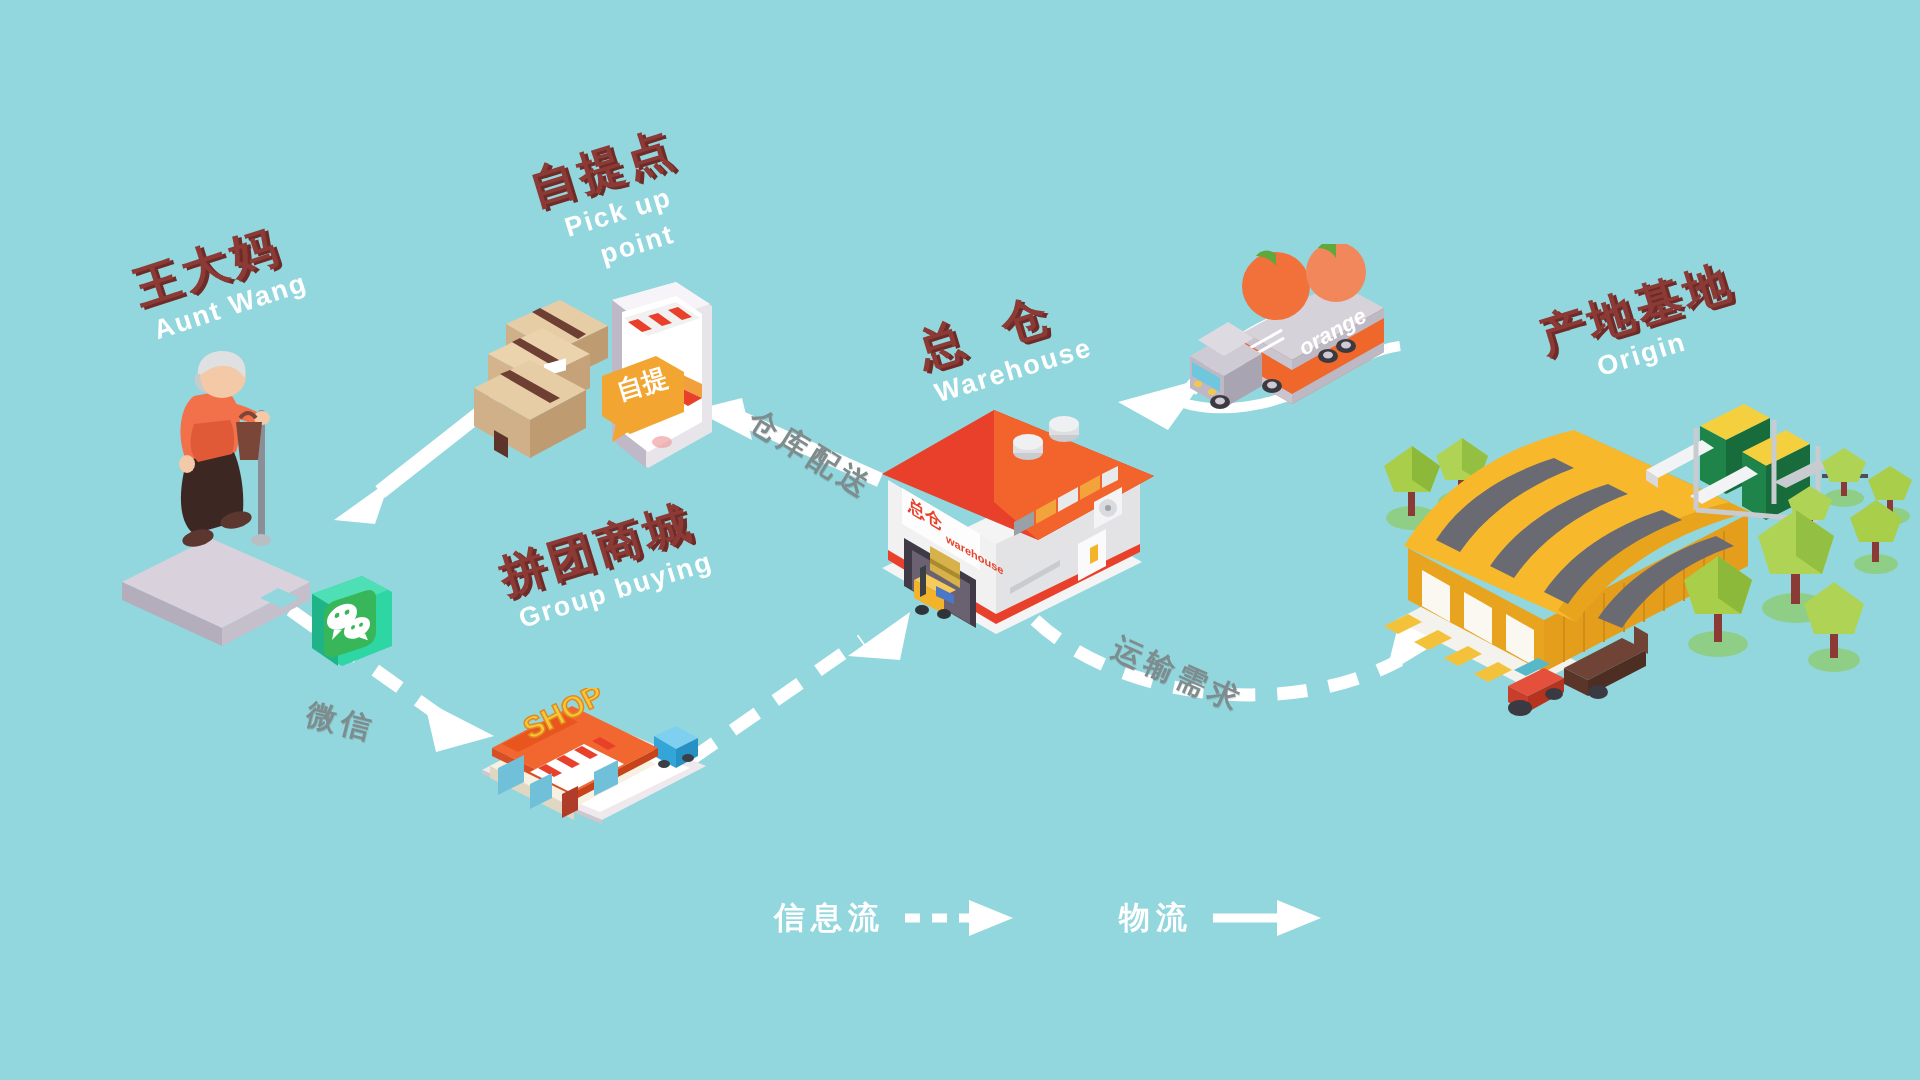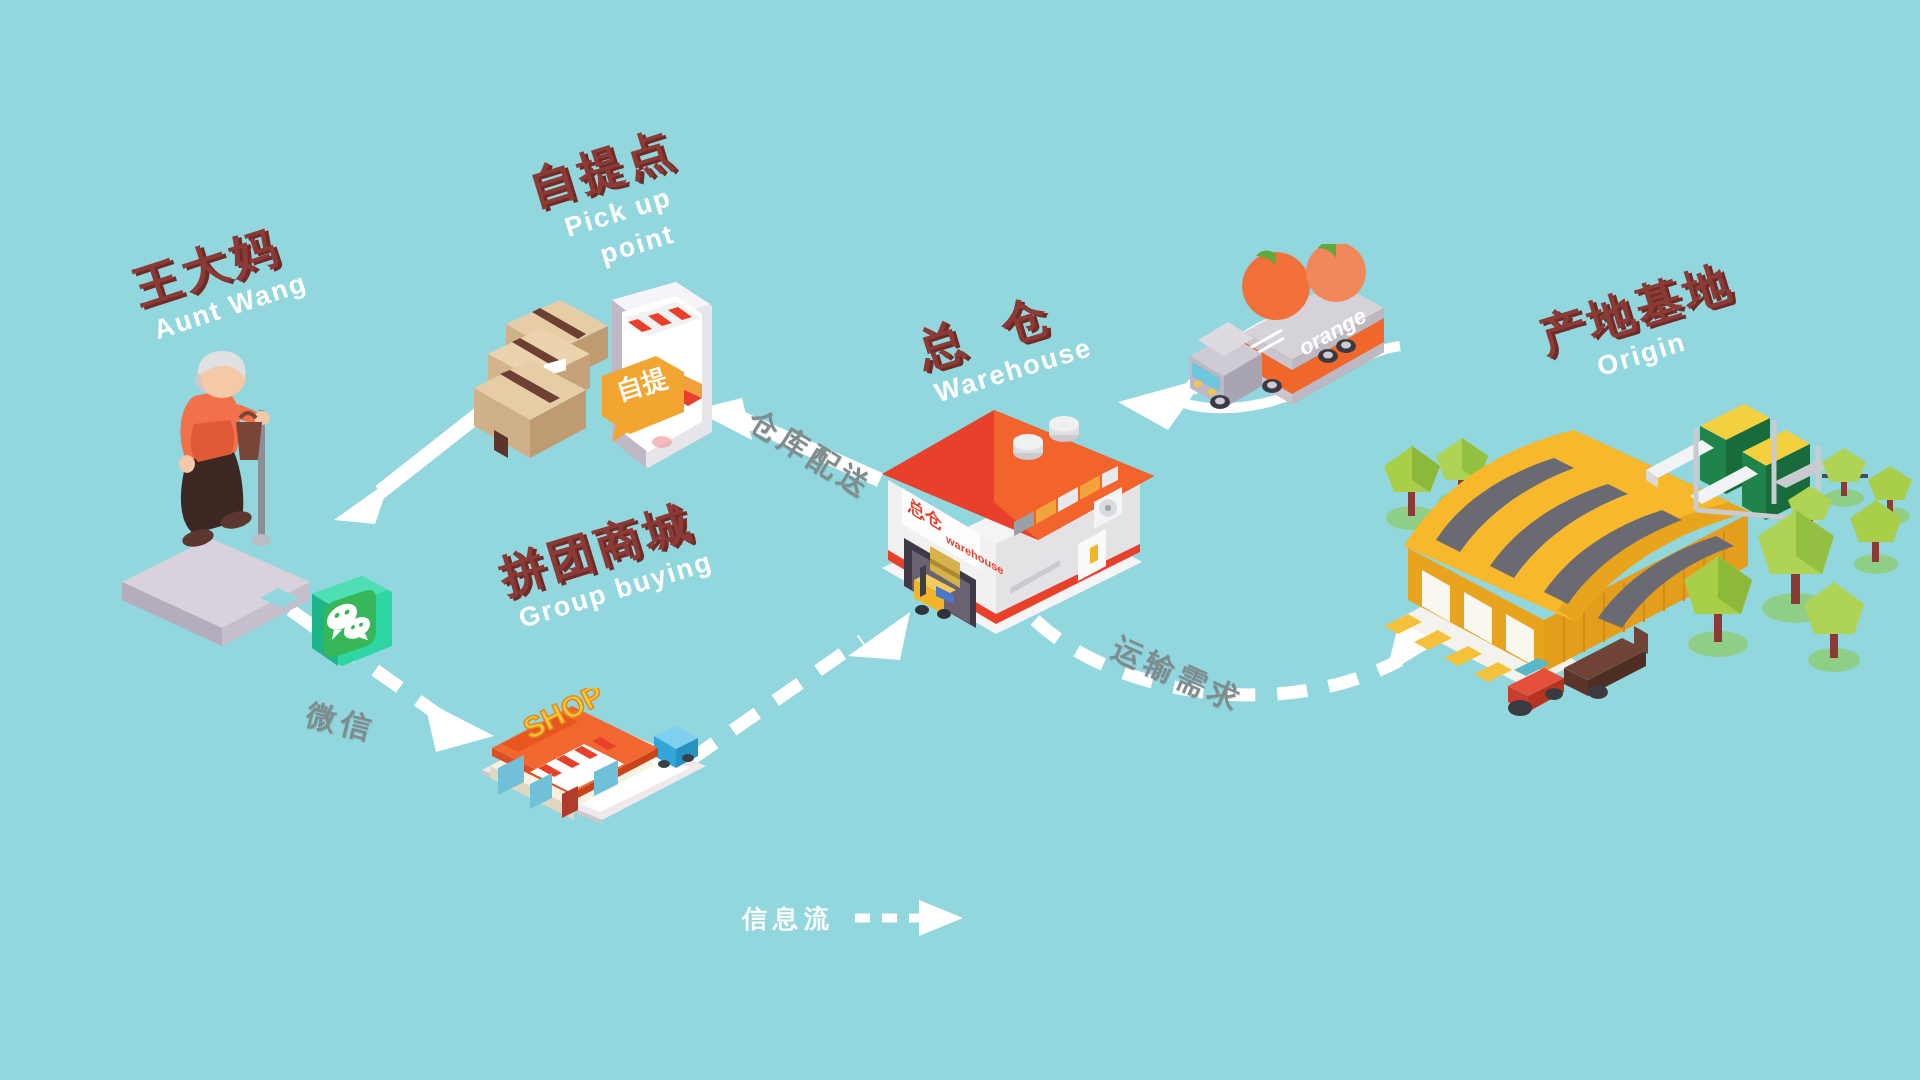--- a/index.html
+++ b/index.html
@@ -29,21 +29,21 @@
     letter-spacing:5px;white-space:nowrap;transform-origin:left top;
     text-shadow:1px 1px 0 rgba(0,0,0,.12);
   }
 
   
   #arrows{position:absolute;inset:0;pointer-events:none;}
 
   
   #legend{position:absolute;left:742px;top:896px;display:flex;align-items:center;gap:66px;}
   .leg-item{display:flex;align-items:center;gap:18px;}
-  .leg-text{font-size:25px;font-weight:bold;color:#FFFFFF;letter-spacing:6px;}
+  .leg-text{font-size:31px;font-weight:bold;color:#FFFFFF;letter-spacing:6px;margin-left:32px;}
   .leg-arrow{display:block;}
 </style>
 </head>
 <body>
 
 <div id="stage">
 
   <svg id="arrows" width="1920" height="1080" viewBox="0 0 1920 1080">
 
     <g>
@@ -501,15 +501,22 @@
   </div>
 
   <div id="legend">
     <div class="leg-item">
       <span class="leg-text">信息流</span>
       <svg class="leg-arrow" width="118" height="44" viewBox="0 0 118 44">
         <line x1="2" y1="22" x2="66" y2="22" stroke="#FFFFFF" stroke-width="9" stroke-dasharray="15 12"></line>
         <polygon points="66,4 110,22 66,40" fill="#FFFFFF"></polygon>
       </svg>
     </div>
+    <div class="leg-item">
+      <span class="leg-text">物流</span>
+      <svg class="leg-arrow" width="118" height="44" viewBox="0 0 118 44">
+        <line x1="2" y1="22" x2="70" y2="22" stroke="#FFFFFF" stroke-width="9"></line>
+        <polygon points="66,4 110,22 66,40" fill="#FFFFFF"></polygon>
+      </svg>
+    </div>
   </div>
 
 </div>
 
 </body></html>

